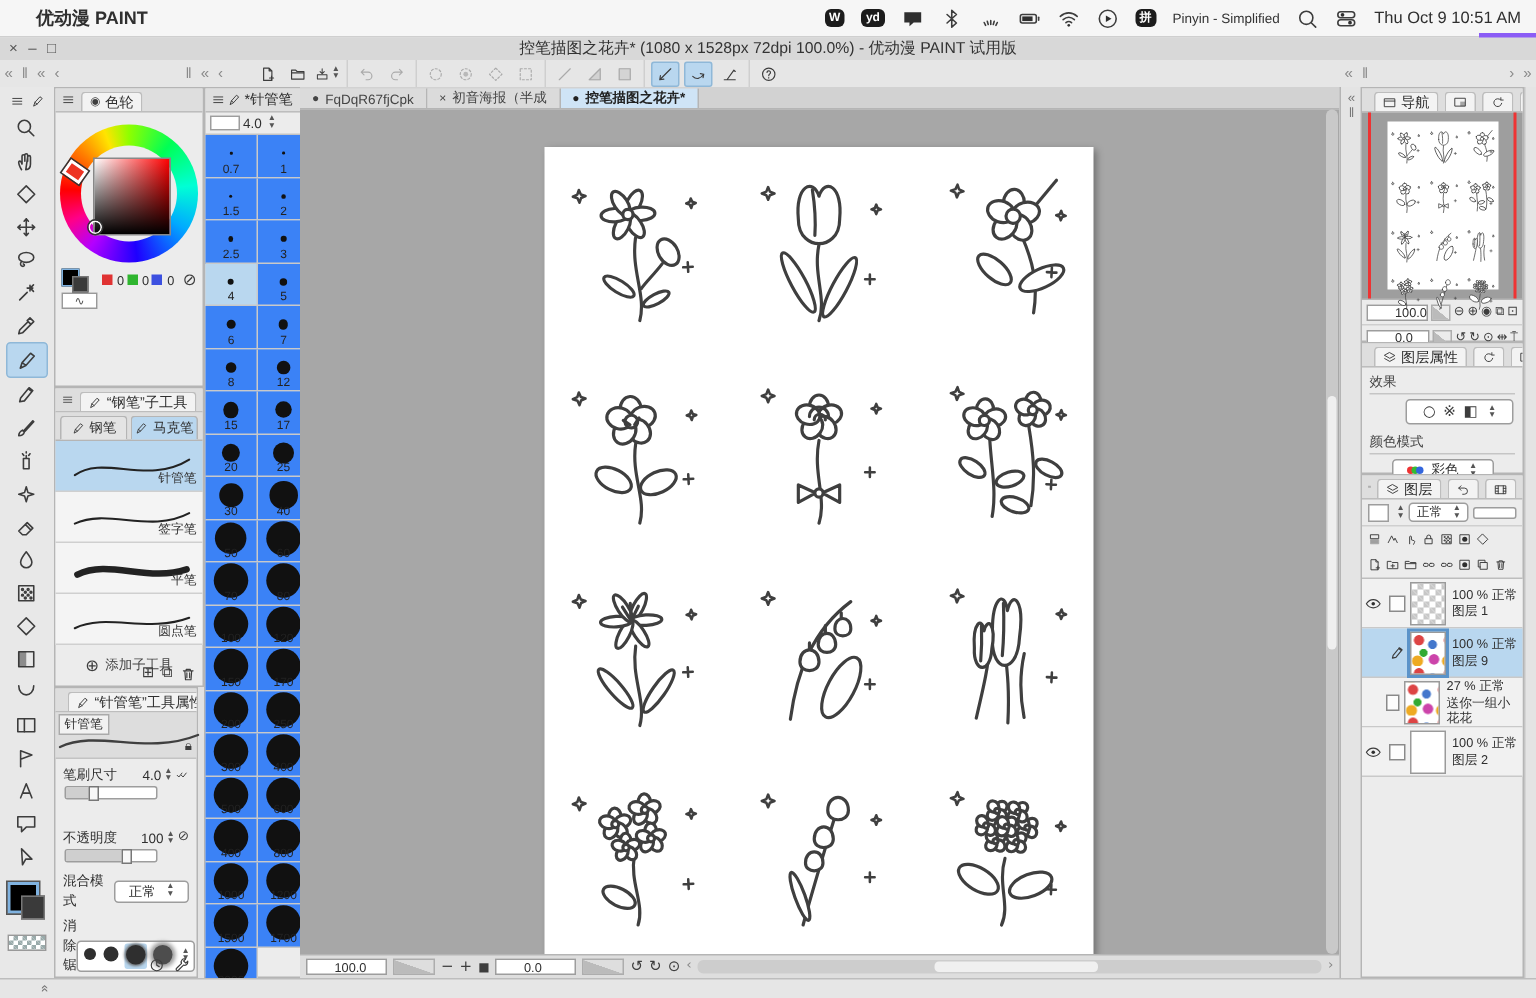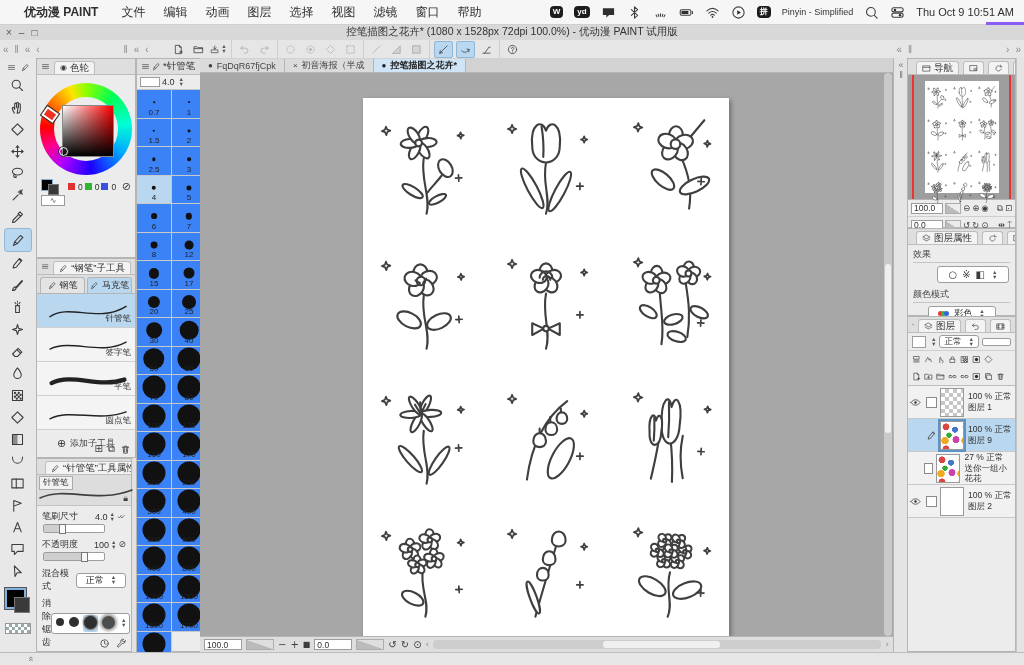--- a/index.html
+++ b/index.html
@@ -113,21 +113,21 @@
     grid-template-columns:repeat(3,1fr);grid-template-rows:repeat(4,1fr)}
   .fcell{display:flex;align-items:center;justify-content:center}
   .fcell svg{width:106px;height:118px}
   .fl{stroke:#3f3f3f;stroke-width:2;stroke-linecap:round;stroke-linejoin:round;fill:#fff}
   .fln{stroke:#3f3f3f;stroke-width:2;stroke-linecap:round;stroke-linejoin:round;fill:none}
   #vscroll{position:absolute;right:1px;top:15px;width:8px;bottom:16px;background:#c9c9c9;border-radius:4px}
   #vthumb{position:absolute;left:1px;width:6px;top:34%;height:30%;background:#efefef;border-radius:3px}
   #statusbar{position:absolute;left:0;right:0;bottom:0;height:15px;background:#dedede;
     border-top:1px solid #b5b5b5;display:flex;align-items:center;font-size:9px;gap:4px;padding:0 4px}
   .msl{width:34px;height:9px;background:#fff;border:1px solid #9d9d9d;font-size:8.5px;
-    display:flex;align-items:center;padding-left:2px}
+    display:flex;align-items:center;padding-left:18px}
   .wedge{width:26px;height:9px;background:linear-gradient(to top right,#bbb 49%,transparent 50%);border:1px solid #adadad}
   #hscroll{flex:1;height:9px;background:#cdcdcd;border-radius:4px;position:relative}
   #hthumb{position:absolute;left:38%;width:26%;top:1px;height:7px;background:#f0f0f0;border-radius:3px}
   
   #rmini{position:absolute;left:893px;top:58px;width:14px;height:594px;background:#e4e4e4;
     border-left:1px solid #b5b5b5;font-size:9px;color:#777;text-align:center}
   #redge{position:absolute;left:1016px;top:58px;width:8px;height:594px;background:#e4e4e4;border-left:1px solid #c5c5c5}
   .rpanel{position:absolute;left:907px;width:109px;background:#ececec;border:1px solid #b5b5b5;box-sizing:border-box}
   #navthumbarea{position:relative;height:124px;background:#9e9e9e;border-bottom:1px solid #b5b5b5}
   #navwhite{position:absolute;left:17px;top:6px;width:74px;height:112px;background:#fff;
@@ -160,21 +160,20 @@
   #bottomstrip{position:absolute;left:0;top:652px;width:1024px;height:13px;background:#e6e6e6;
     border-top:1px solid #bdbdbd}
   #expandbl{position:absolute;left:28px;top:654px;font-size:9px;color:#777;transform:rotate(90deg)}
 </style>
 </head>
 <body>
 
 <div id="menubar">
   <span class="apple"></span>
   <span class="appname">优动漫 PAINT</span>
-  <span id="menu-items"><span class="mitem">文件</span><span class="mitem">编辑</span><span class="mitem">动画</span><span class="mitem">图层</span><span class="mitem">选择</span><span class="mitem">视图</span><span class="mitem">滤镜</span><span class="mitem">窗口</span><span class="mitem">帮助</span></span>
   <span class="mright">
     <span class="badge">W</span>
     <span class="badge">yd</span>
     <i class="ic">
         <svg viewBox="0 0 24 24">
           <path d="M3 5h18v11h-8l-4.5 4v-4H3z" fill="currentColor" stroke="none"></path>
         </svg>
       </i>
     <i class="ic">
         <svg viewBox="0 0 24 24">
@@ -734,21 +733,21 @@
             <path d="M3 13l3 3 5.5-7M10.5 13l3 3 5.5-7"></path>
           </svg>
         </i>
     </span>
   </div>
   <div class="slider" style="margin:1px 26px 0 6px">
     <span class="fill" style="width:26%"></span>
       <span class="knob" style="left:25%"></span>
   </div>
 
-  <div class="tprow" style="margin-top:5px">
+  <div class="tprow" style="margin-top:19px">
     <span>不透明度</span>
     <span style="display:flex;align-items:center">
       <span>100</span>
       <span class="stepper">
           <span>▲</span>
           <span>▼</span>
         </span>
       <span class="uic" style="font-size:9px;margin-left:2px">⊘</span>
     </span>
   </div>

